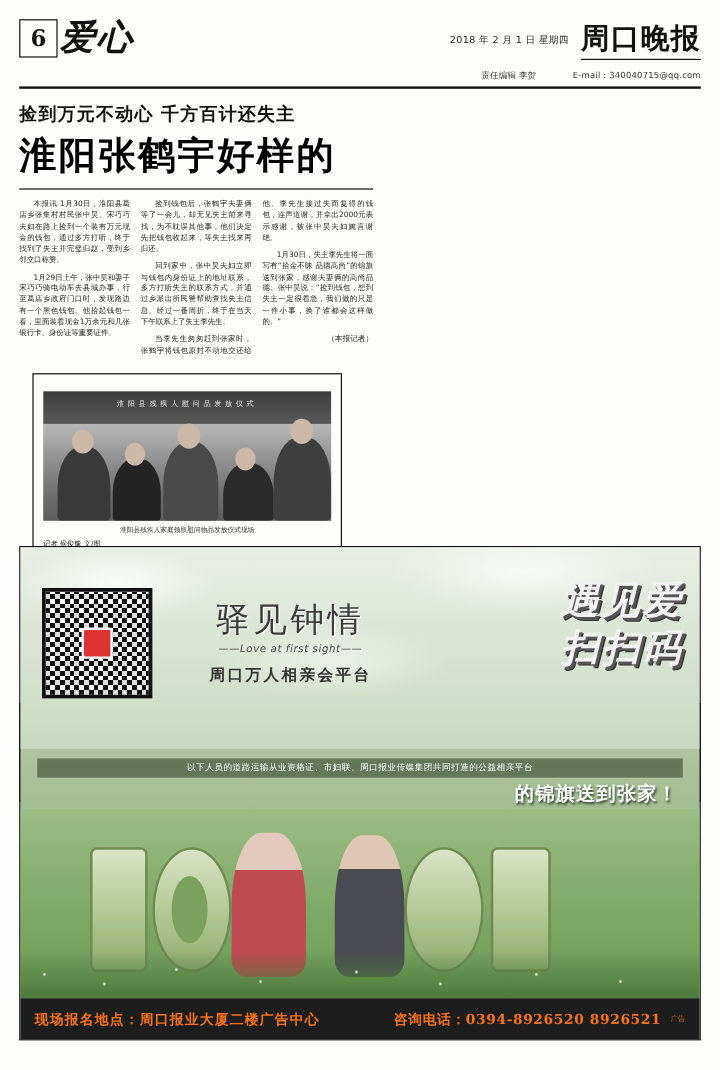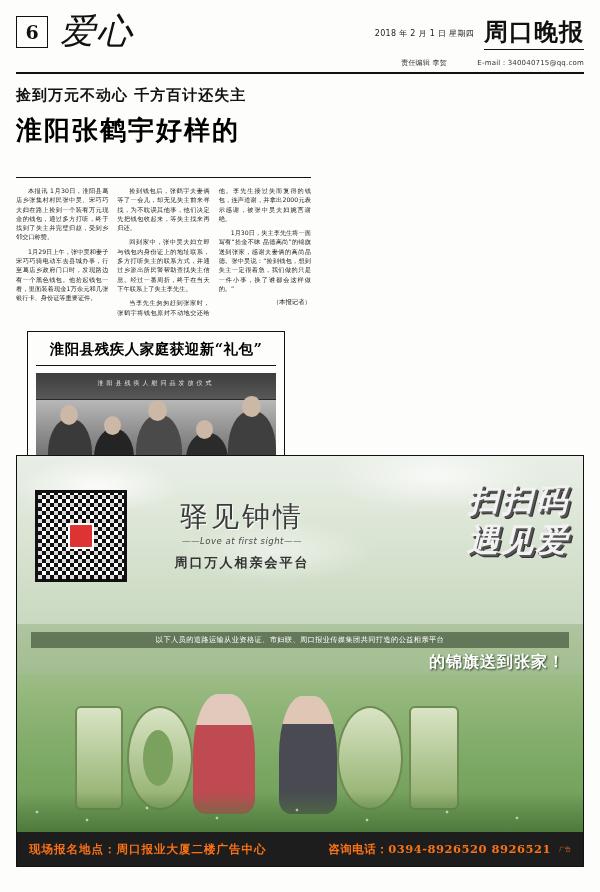--- a/index.html
+++ b/index.html
@@ -23,22 +23,22 @@
     display:flex;align-items:flex-start;
   }
   .page-num-box{
     width:30px;height:30px;border:1.5px solid #111;
     display:flex;align-items:center;justify-content:center;
     font-size:19px;font-weight:bold;font-family:"DejaVu Serif","Liberation Serif",serif;
     margin-top:2px;
   }
   .section-title{
     font-family:"DejaVu Serif","Liberation Serif",serif;
-    font-size:35px;font-weight:normal;font-style:italic;
-    margin-left:12px;letter-spacing:2px;line-height:34px;
+    font-size:29px;font-weight:bold;font-style:italic;
+    margin-left:2px;letter-spacing:2px;line-height:34px;
     color:#111;
   }
   .masthead-right{
     margin-left:auto;text-align:right;padding-top:2px;
   }
   .mast-line1{
     display:flex;align-items:center;justify-content:flex-end;gap:10px;
   }
   .mast-date{font-size:8px;color:#222;letter-spacing:.3px;}
   .paper-logo{
@@ -55,24 +55,24 @@
   .top-area{display:flex;margin-top:12px;flex-direction:column;}
   .left-col{width:295px;}
   .right-col{width:258px;margin-left:11px;}
 
   .kicker{
     font-size:15px;font-weight:bold;letter-spacing:1px;
     font-family:"DejaVu Serif","Liberation Serif",serif;
     color:#111;margin-bottom:6px;
   }
   .main-headline{
-    font-size:26px;font-weight:bold;letter-spacing:2px;
+    font-size:31px;font-weight:bold;letter-spacing:2px;
     font-family:"DejaVu Serif","Liberation Serif",serif;
     color:#000;line-height:38px;
-    border-bottom:1.5px solid #111;padding-bottom:28px;
+    border-bottom:1.5px solid #111;padding-bottom:8px;
   }
 
   
   .article{
     margin-top:8px;
     column-count:3;column-gap:9px;column-rule:none;
     font-size:6.2px;line-height:9.3px;text-align:justify;
     color:#222;height:145px;overflow:hidden;
   }
   .article p{margin:0 0 5px 0;text-indent:12px;}
@@ -291,21 +291,20 @@
         <p>捡到钱包后，张鹤宇夫妻俩等了一会儿，却无见失主前来寻找，为不耽误其他事，他们决定先把钱包收起来，等失主找来再归还。</p>
         <p>回到家中，张中昊夫妇立即与钱包内身份证上的地址联系，多方打听失主的联系方式，并通过乡派出所民警帮助查找失主信息。经过一番周折，终于在当天下午联系上了失主李先生。</p>
         <p>当李先生匆匆赶到张家时，张鹤宇将钱包原封不动地交还给他。李先生接过失而复得的钱包，连声道谢，并拿出2000元表示感谢，被张中昊夫妇婉言谢绝。</p>
         <p>1月30日，失主李先生将一面写有“拾金不昧  品德高尚”的锦旗送到张家，感谢夫妻俩的高尚品德。张中昊说：“捡到钱包，想到失主一定很着急，我们做的只是一件小事，换了谁都会这样做的。”</p>
         <div class="byline">（本报记者）</div>
       </div>
     </div>
 
     <div class="right-col">
       <div class="box">
-        <div class="box-title">淮阳县残疾人家庭获迎新“礼包”</div>
         <div class="photo">
           <div class="banner"></div>
           <div class="banner-text">淮阳县残疾人慰问品发放仪式</div>
           <div class="fig f1"></div>
           <div class="fig f2"></div>
           <div class="fig f3"></div>
           <div class="fig f4"></div>
           <div class="fig f5"></div>
           <div class="head" style="left:24px;bottom:56px;width:18px;height:20px;"></div>
           <div class="head" style="left:68px;bottom:46px;width:17px;height:19px;"></div>
@@ -356,22 +355,22 @@
     <div class="notice-date">2018年 2 月 1 日</div>
   </div>
 
   <div class="ad">
     <div class="ad-top">
       <div class="qr"></div>
       <div class="ad-title">驿见钟情</div>
       <div class="ad-sub-en">——Love at first sight——</div>
       <div class="ad-sub-cn">周口万人相亲会平台</div>
       <div class="ad-big">
+        <div>遇见爱</div>
         <div>扫扫码</div>
-        <div>遇见爱</div>
       </div>
     </div>
     <div class="ad-org">以下人员的道路运输从业资格证、市妇联、周口报业传媒集团共同打造的公益相亲平台</div>
     <div class="ad-cta">的锦旗送到张家！</div>
 
     <div class="love-field">
       <div class="letter L1"></div>
       <div class="letter L2">
         <div class="letter-inner" style="left:14px;top:22px;width:30px;height:56px;border-radius:50%;"></div>
       </div>

